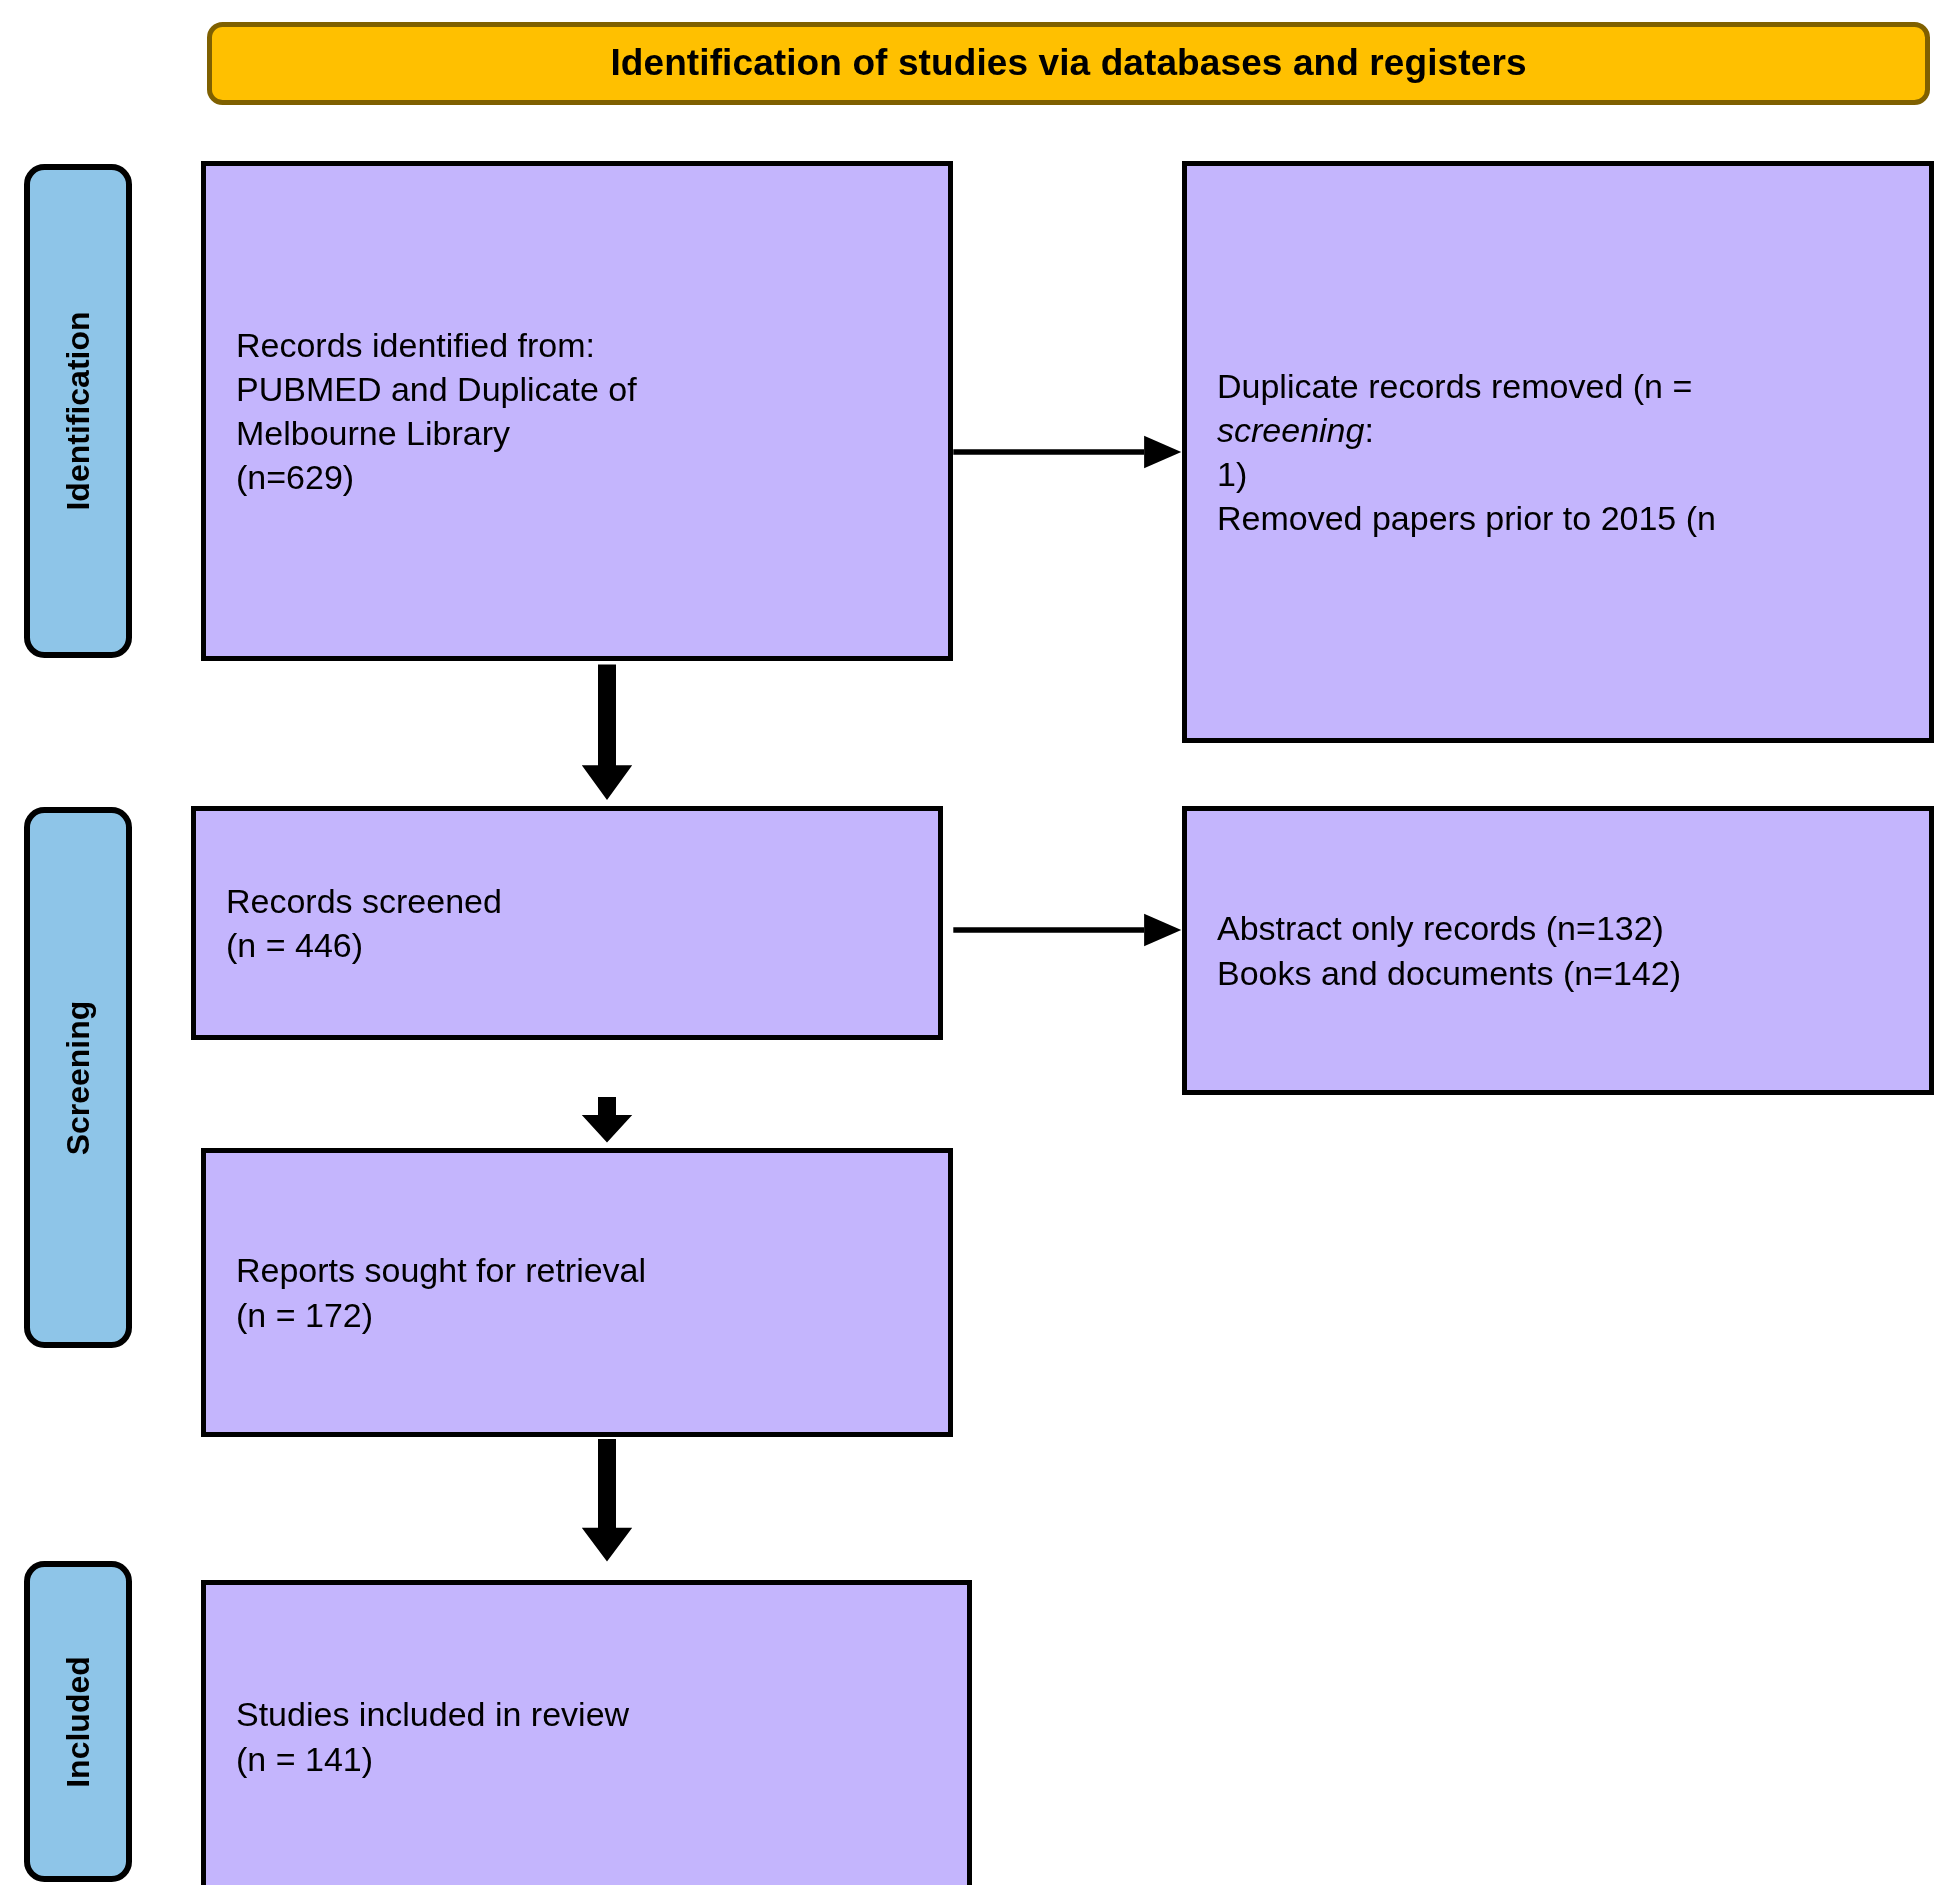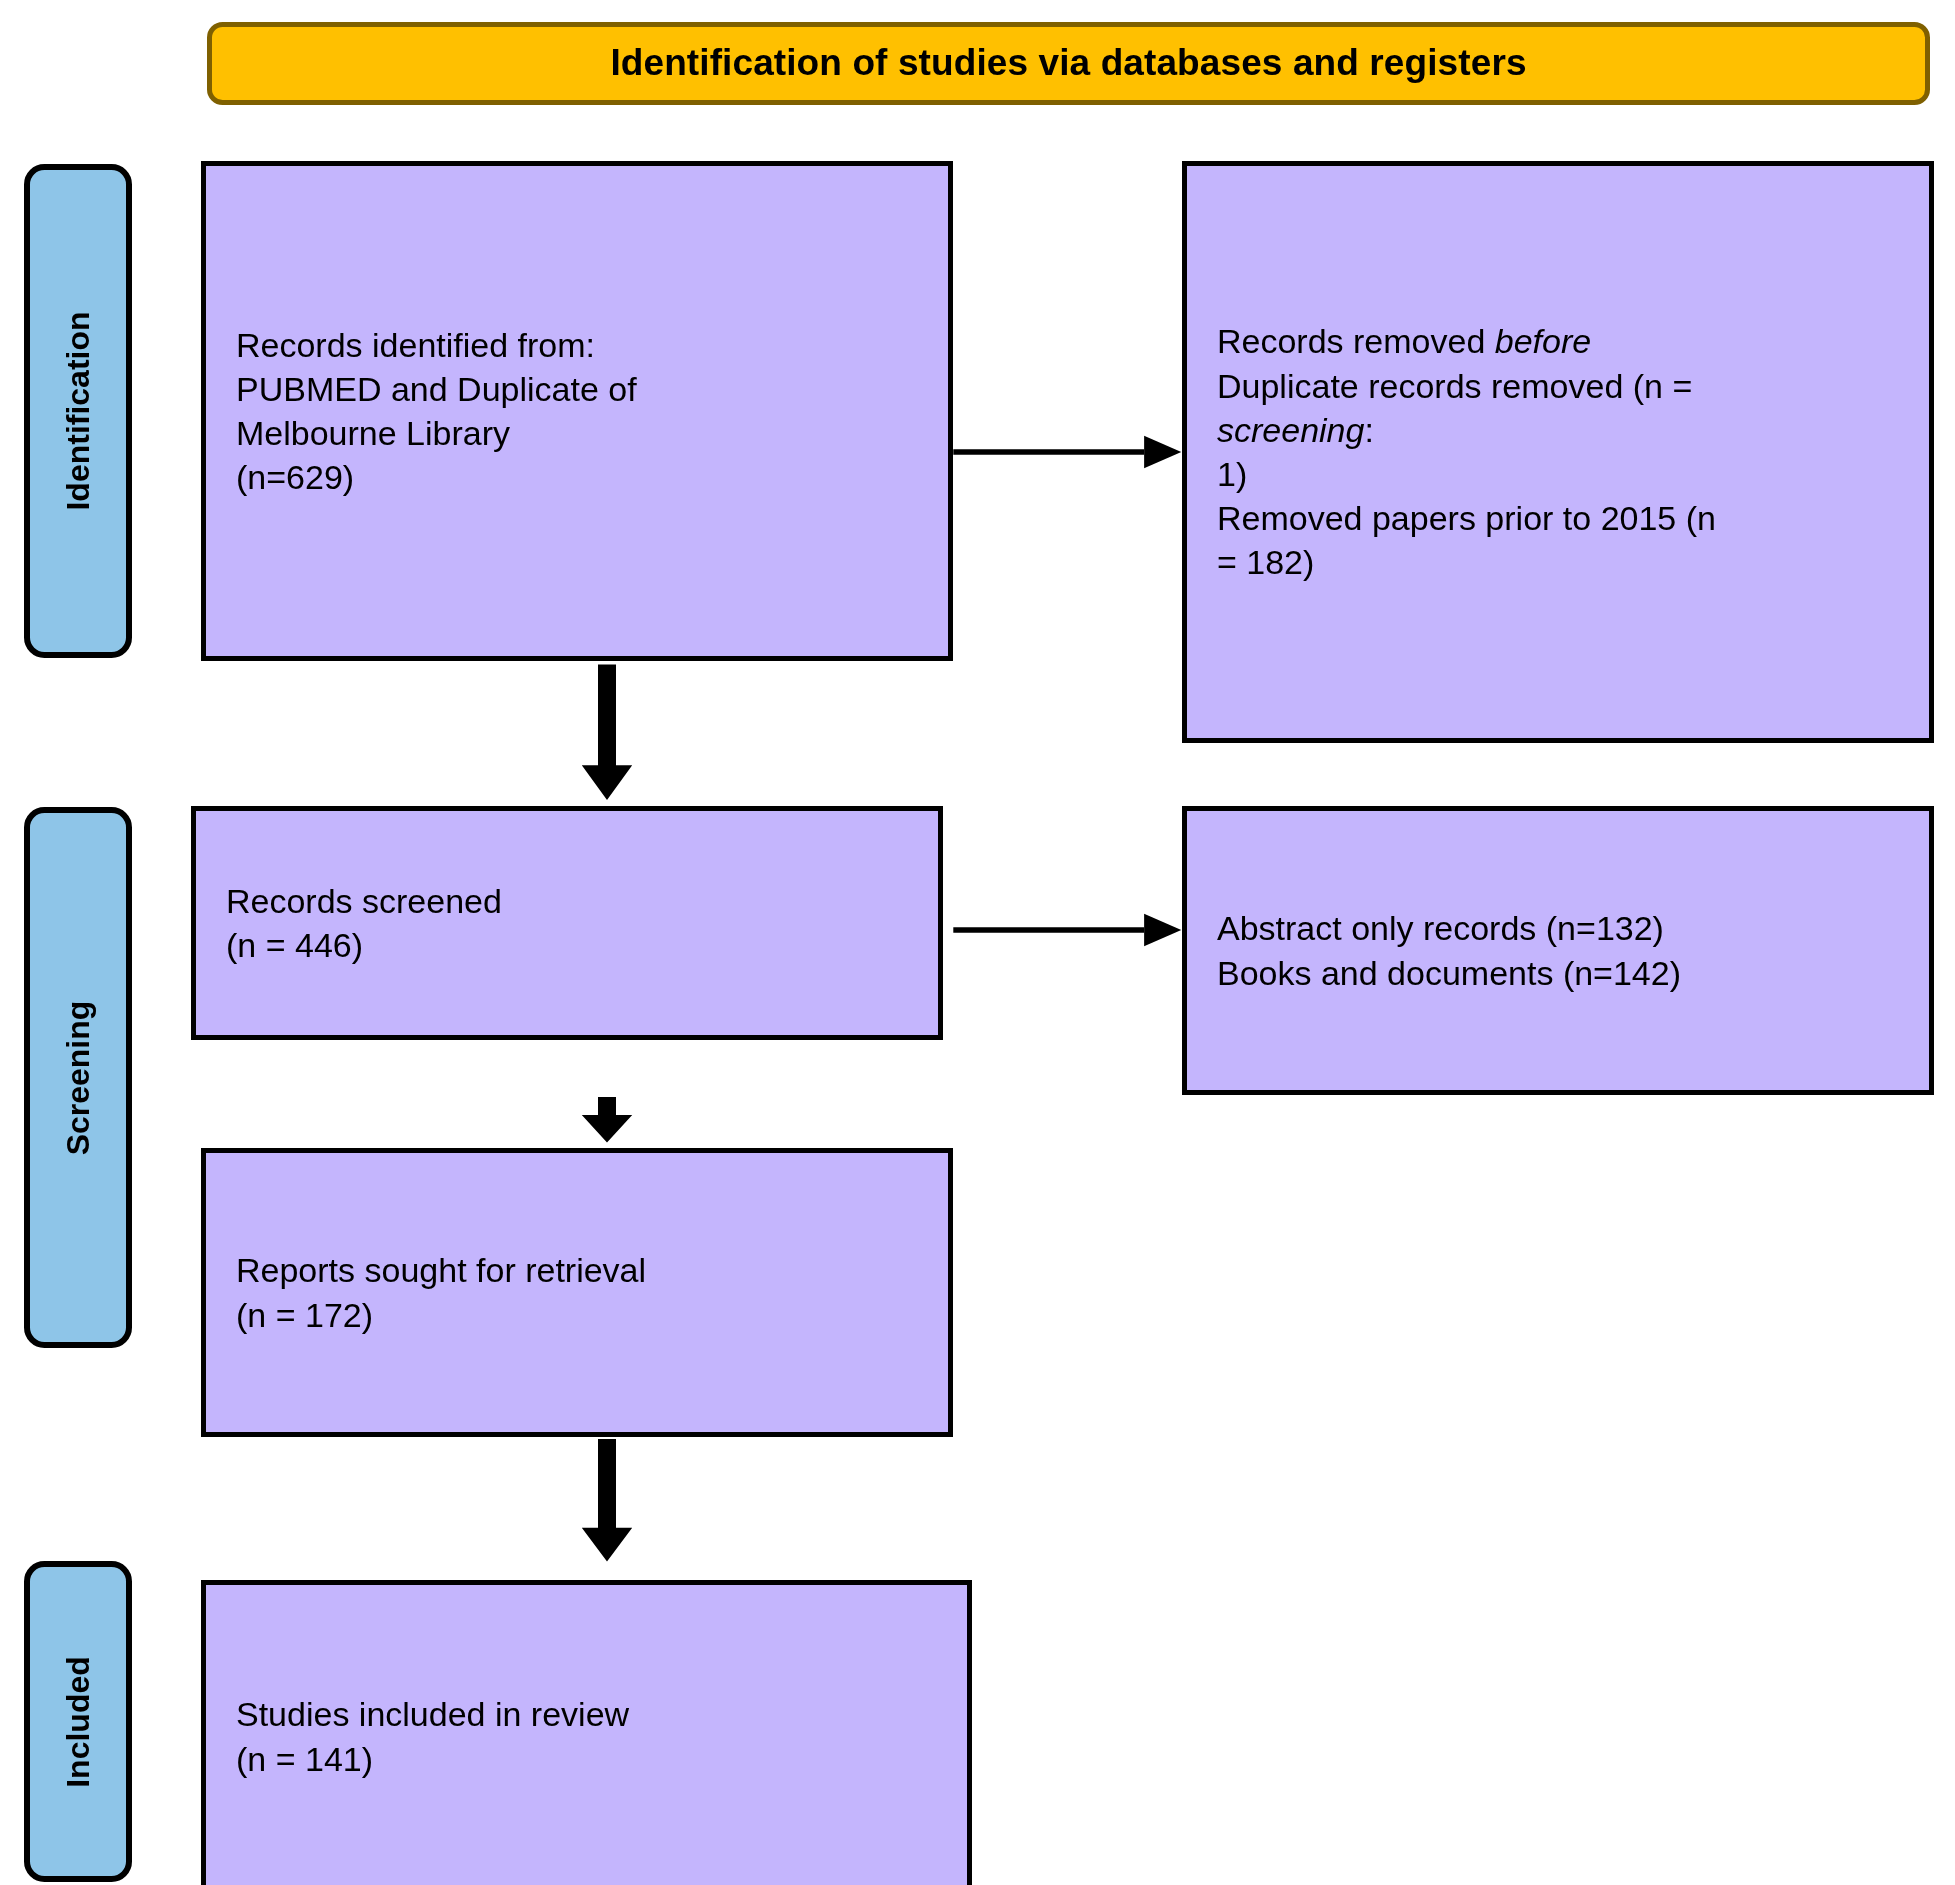--- a/index.html
+++ b/index.html
@@ -128,26 +128,24 @@
     <div class="box-text">
       <div>Records identified from:</div>
       <div>PUBMED and Duplicate of</div>
       <div>Melbourne Library</div>
       <div>(n=629)</div>
     </div>
   </div>
 
   <div class="flow-box" id="box-removed">
     <div class="box-text">
-      <div><span>Records removed </span><em>before</em></div>
       <div>Duplicate records removed  (n =</div>
       <div><em>screening</em><span>:</span></div>
       <div>1)</div>
       <div>Removed papers prior to 2015 (n</div>
-      <div>= 182)</div>
     </div>
   </div>
 
   <div class="flow-box" id="box-screened">
     <div class="box-text">
       <div>Records screened</div>
       <div>(n = 446)</div>
     </div>
   </div>
 

